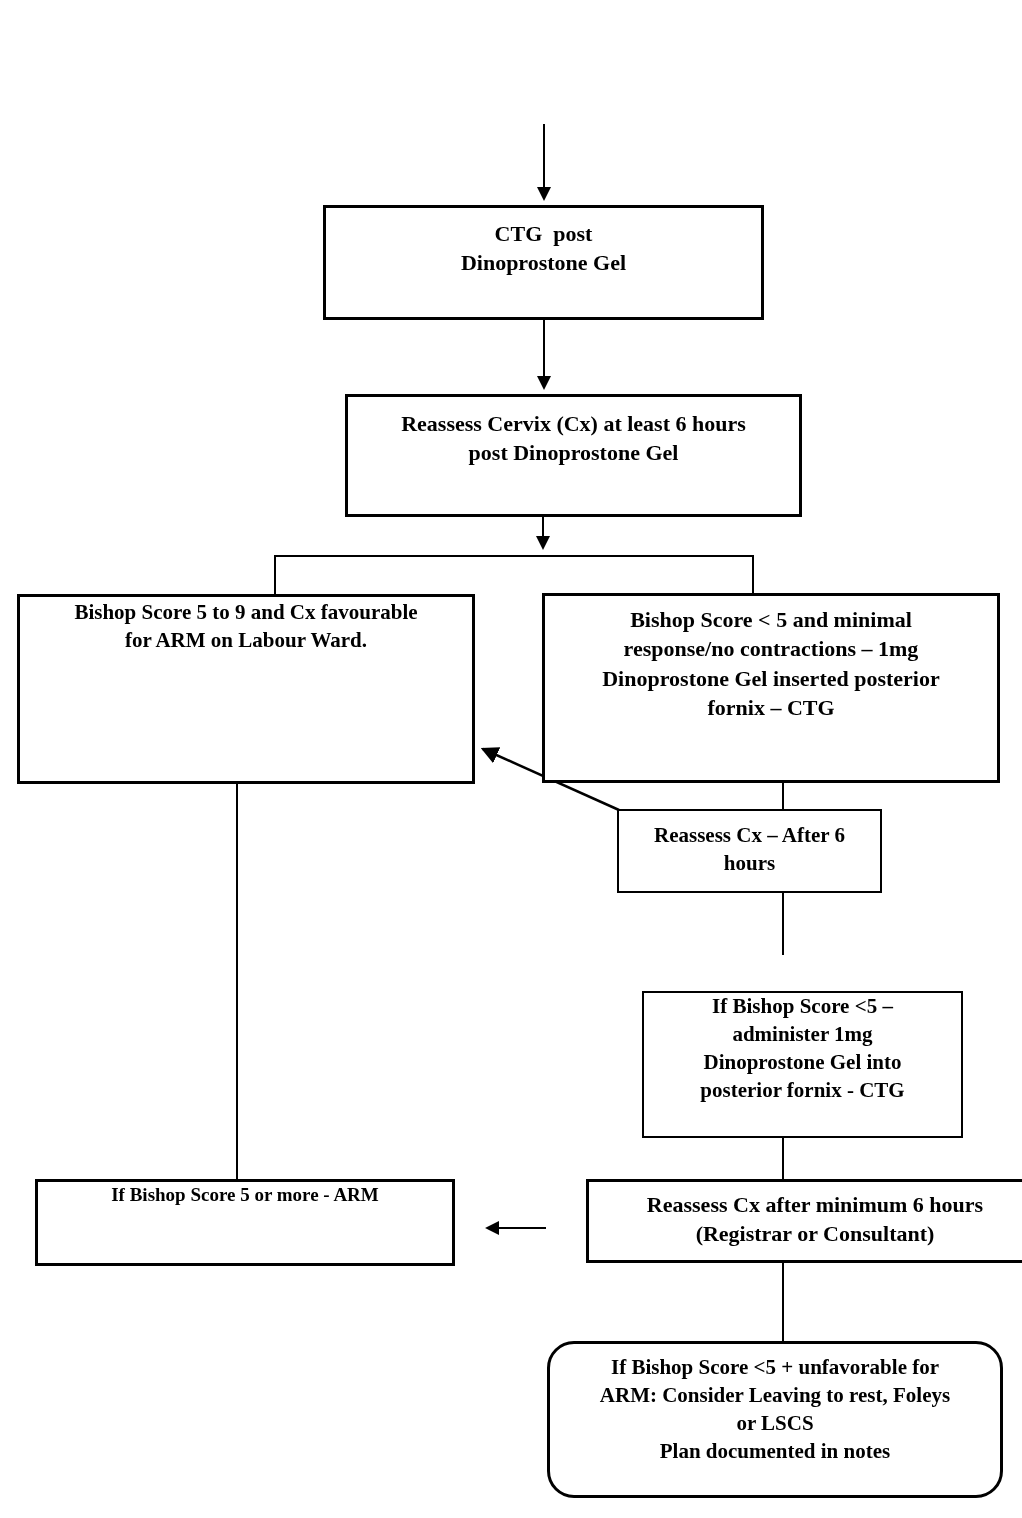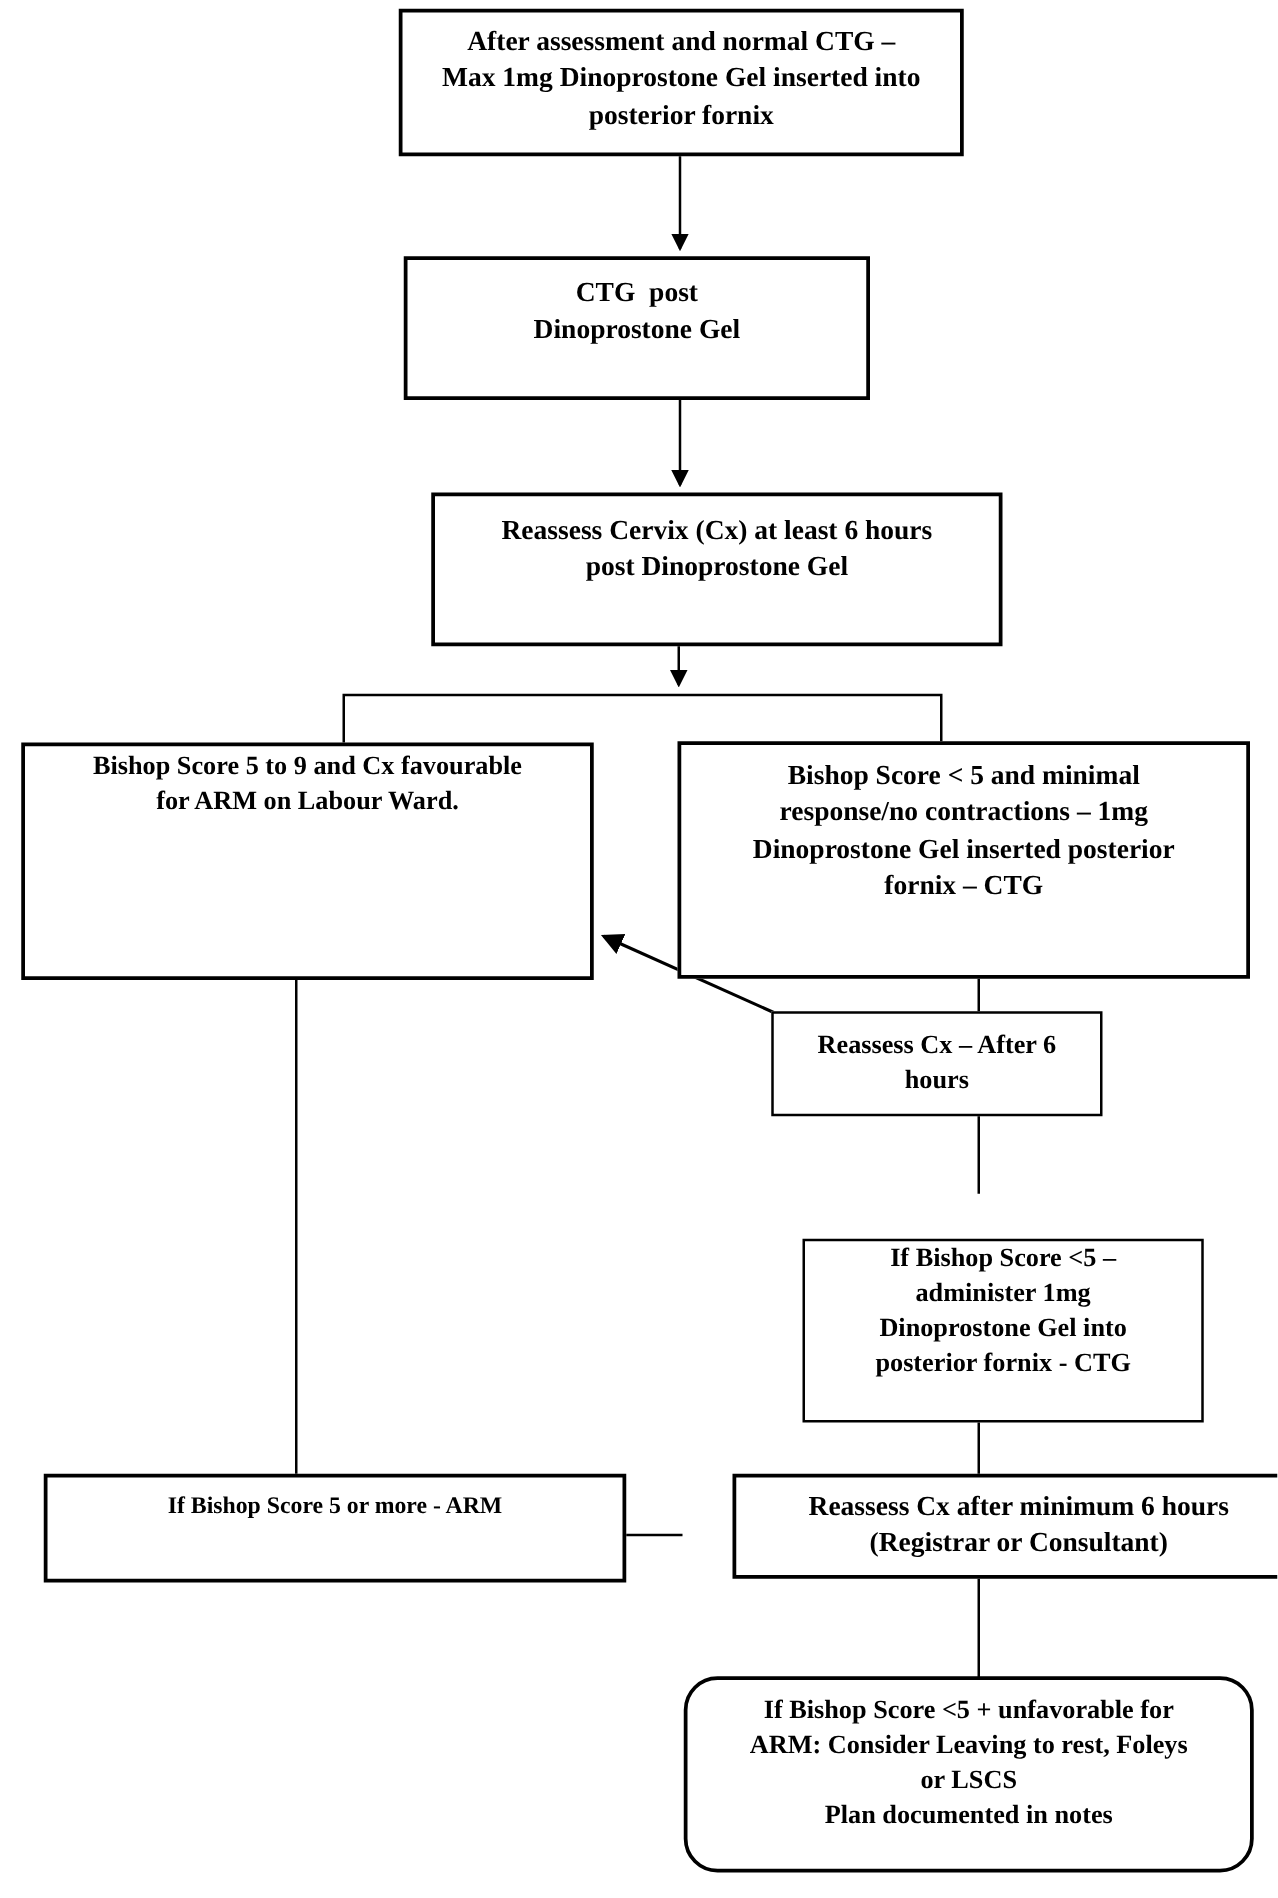--- a/index.html
+++ b/index.html
@@ -31,27 +31,27 @@
     color: #000000;
     z-index: 1;
   }
   .box .txt {
     display: block;
     white-space: pre-wrap;
     line-height: 1.33;
     padding: 0 4px;
   }
   #b-initial   { left: 319px; top: 7px;    width: 452px; height: 118px; font-size: 22px; padding-top: 8px;  }
-  #b-ctg       { left: 323px; top: 205px;  width: 373px; height: 115px; font-size: 22px; padding-top: 11px; }
+  #b-ctg       { left: 323px; top: 205px;  width: 441px; height: 115px; font-size: 22px; padding-top: 11px; }
   #b-reassess  { left: 325px; top: 394px;  width: 457px; height: 123px; font-size: 22px; padding-top: 12px; margin-left: 20px; }
   #b-fav       { left: 17px;  top: 594px;  width: 458px; height: 190px; font-size: 21px; padding-top: 2px; }
   #b-low       { left: 542px; top: 593px;  width: 458px; height: 190px; font-size: 22px; padding-top: 9px;  }
   #b-re6       { left: 617px; top: 809px;  width: 265px; height: 84px;  font-size: 21px; padding-top: 11px; border-width: 2px; }
   #b-adm       { left: 642px; top: 991px;  width: 321px; height: 147px; font-size: 21px; border-width: 2px; }
-  #b-arm       { left: 35px;  top: 1179px; width: 466px; height: 87px;  font-size: 19px; padding-top: 10px; }
+  #b-arm       { left: 35px;  top: 1179px; width: 420px; height: 87px;  font-size: 19px; }
   #b-min6      { left: 547px; top: 1179px; width: 458px; height: 84px;  font-size: 22px; padding-top: 8px; margin-left: 39px;  }
   #b-unfav     { left: 547px; top: 1341px; width: 456px; height: 157px; font-size: 21px; padding-top: 10px; border-radius: 27px; }
 </style>
 </head>
 <body>
 
 <div class="canvas">
 
   <svg class="connectors" width="1022" height="1518" viewBox="0 0 1022 1518">
     <defs>
@@ -76,25 +76,20 @@
 
     <line x1="783" y1="1099" x2="783" y2="1181" stroke="#000000" stroke-width="2"></line>
 
     <line x1="546" y1="1228" x2="487" y2="1228" stroke="#000000" stroke-width="2" marker-end="url(#ah)"></line>
 
     <line x1="237" y1="1180" x2="237" y2="752" stroke="#000000" stroke-width="2" marker-end="url(#ah)"></line>
 
     <line x1="783" y1="1261" x2="783" y2="1343" stroke="#000000" stroke-width="2"></line>
   </svg>
 
-  <div class="box" id="b-initial">
-    <span class="txt">After assessment and normal CTG –
-Max 1mg Dinoprostone Gel inserted into
-posterior fornix</span>
-  </div>
 
   <div class="box" id="b-ctg">
     <span class="txt">CTG  post
 Dinoprostone Gel</span>
   </div>
 
   <div class="box" id="b-reassess">
     <span class="txt">Reassess Cervix (Cx) at least 6 hours
 post Dinoprostone Gel</span>
   </div>

